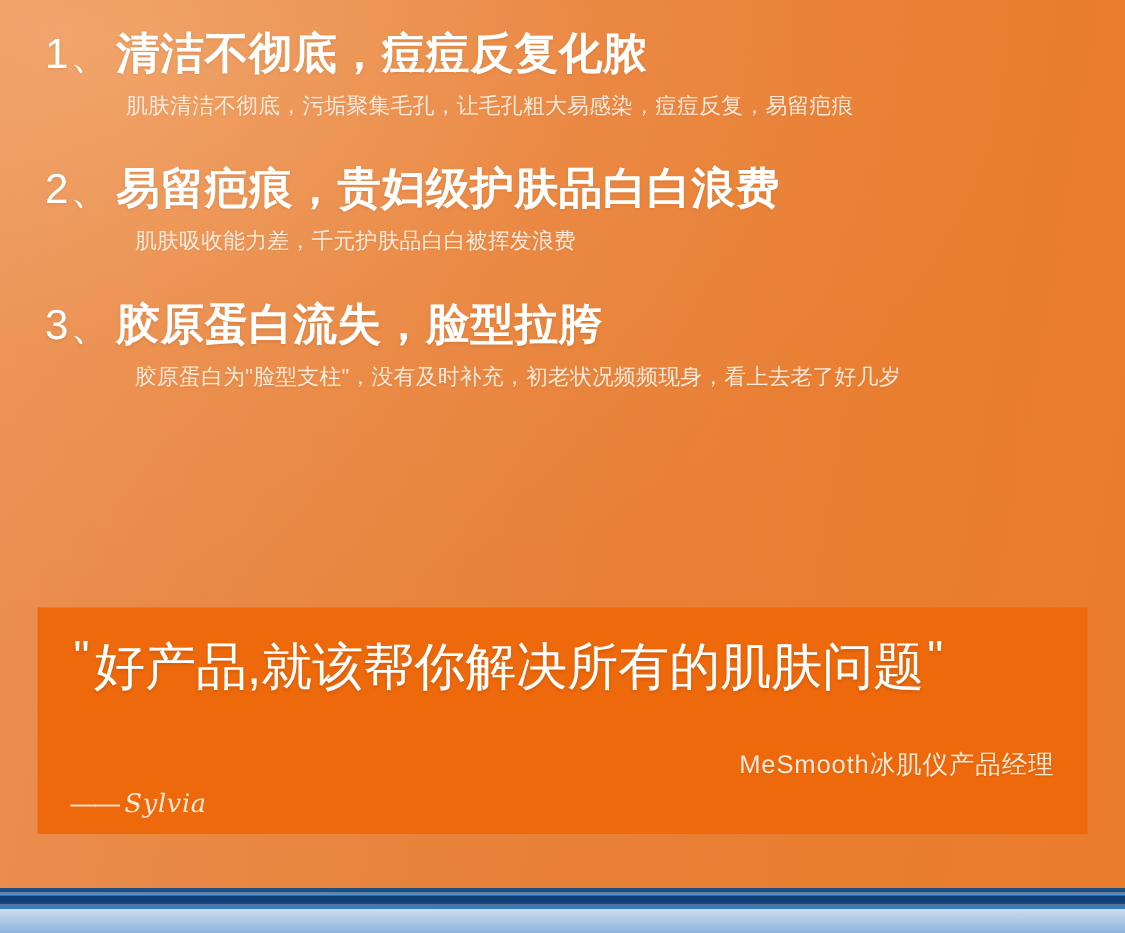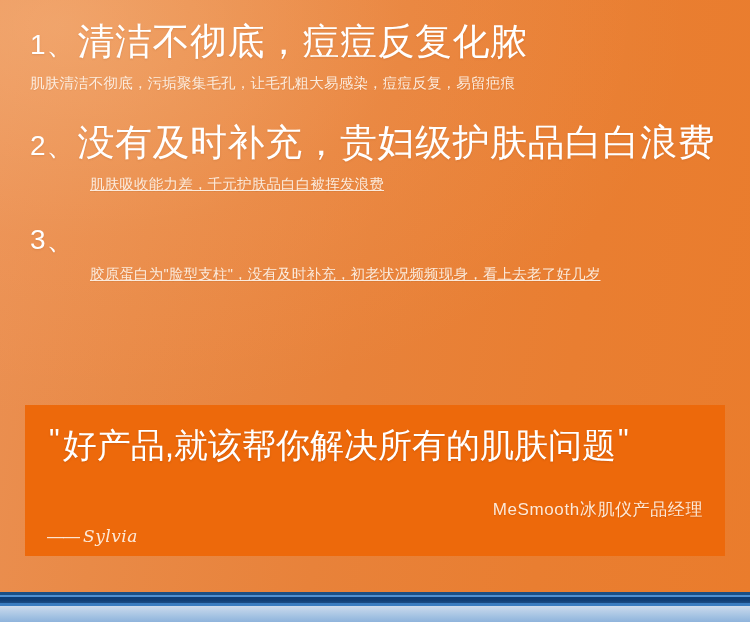--- a/index.html
+++ b/index.html
@@ -69,38 +69,39 @@
     white-space: nowrap;
   }
 
   .problem-num {
     font-size: 28px;
     margin-right: 2px;
     letter-spacing: 1px;
   }
 
   .problem-title {
-    font-size: 37px;
+    font-size: 29px;
+    font-weight: bold;
   }
 
   .problem-sub {
+    margin-left: 54px;
     margin-top: 3px;
     color: #fdf1e6;
     opacity: 0.94;
     font-size: 14.5px;
     line-height: 1.62;
     max-width: 620px;
     letter-spacing: 0.2px;
     text-shadow: 0 1px 1px rgba(150, 70, 20, 0.12);
   }
 
   .item-2 .problem-sub,
   .item-3 .problem-sub {
     margin-left: 60px;
-    text-decoration: underline;
   }
 
   .item-2 { margin-top: 22px; }
   .item-3 { margin-top: 24px; }
 
   
   .quote-card {
     position: absolute;
     left: 25px;
     top: 405px;
@@ -208,28 +209,29 @@
         <div class="problem-head">
           <span class="problem-num">1、</span>
           <span class="problem-title">清洁不彻底，痘痘反复化脓</span>
         </div>
         <div class="problem-sub">肌肤清洁不彻底，污垢聚集毛孔，让毛孔粗大易感染，痘痘反复，易留疤痕</div>
       </div>
 
       <div class="problem-item item-2">
         <div class="problem-head">
           <span class="problem-num">2、</span>
-          <span class="problem-title">没有及时补充，贵妇级护肤品白白浪费</span>
+          <span class="problem-title">易留疤痕，贵妇级护肤品白白浪费</span>
         </div>
         <div class="problem-sub">肌肤吸收能力差，千元护肤品白白被挥发浪费</div>
       </div>
 
       <div class="problem-item item-3">
         <div class="problem-head">
           <span class="problem-num">3、</span>
+          <span class="problem-title">胶原蛋白流失，脸型拉胯</span>
         </div>
         <div class="problem-sub">胶原蛋白为"脸型支柱"，没有及时补充，初老状况频频现身，看上去老了好几岁</div>
       </div>
 
     </div>
 
     <div class="quote-card">
       <div class="quote-text">
         <span class="quote-mark">"</span><span>好产品,就该帮你解决所有的肌肤问题</span><span class="quote-mark">"</span>
       </div>

